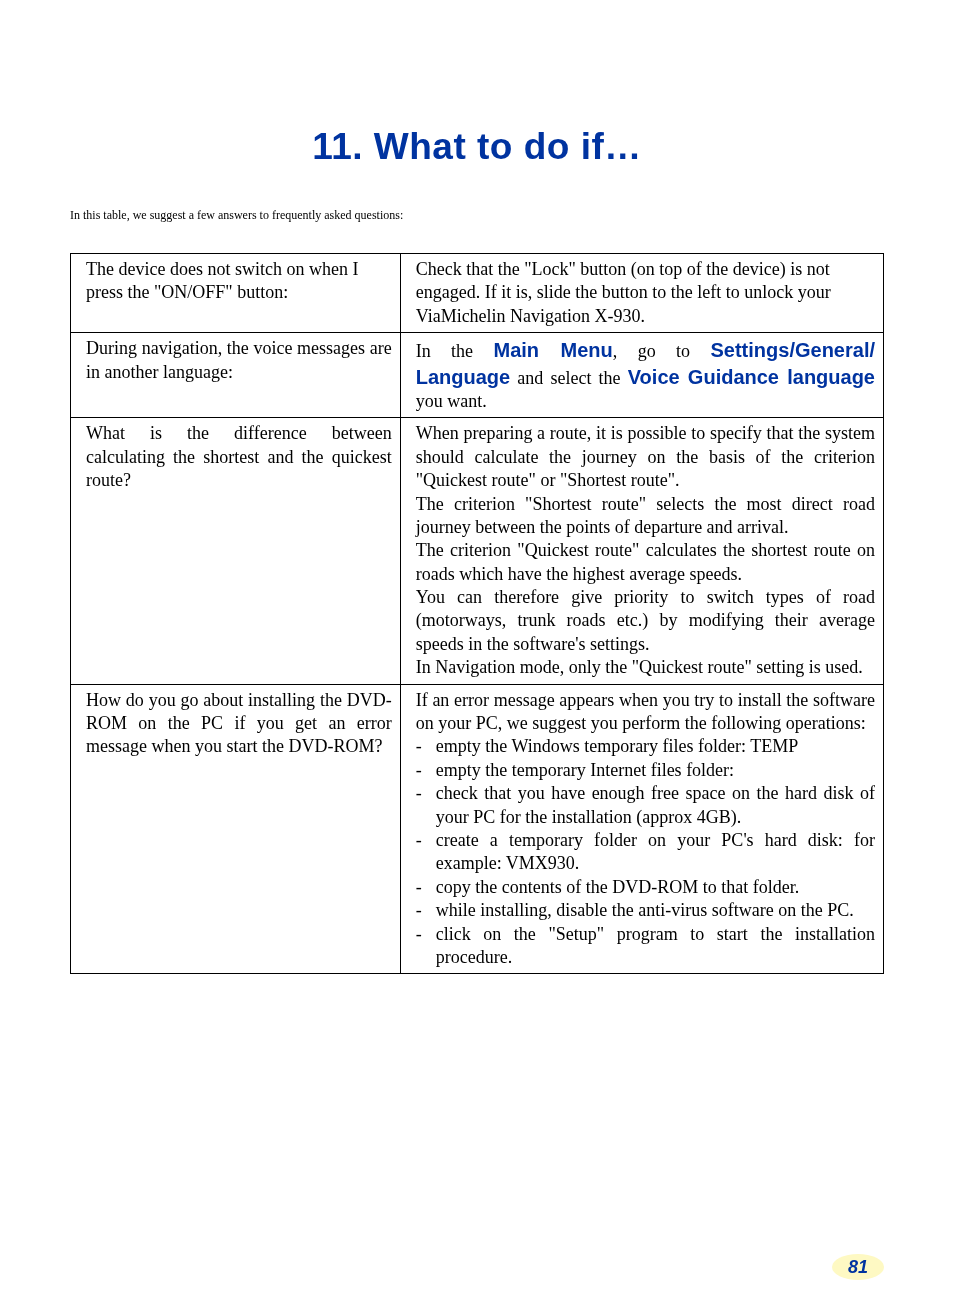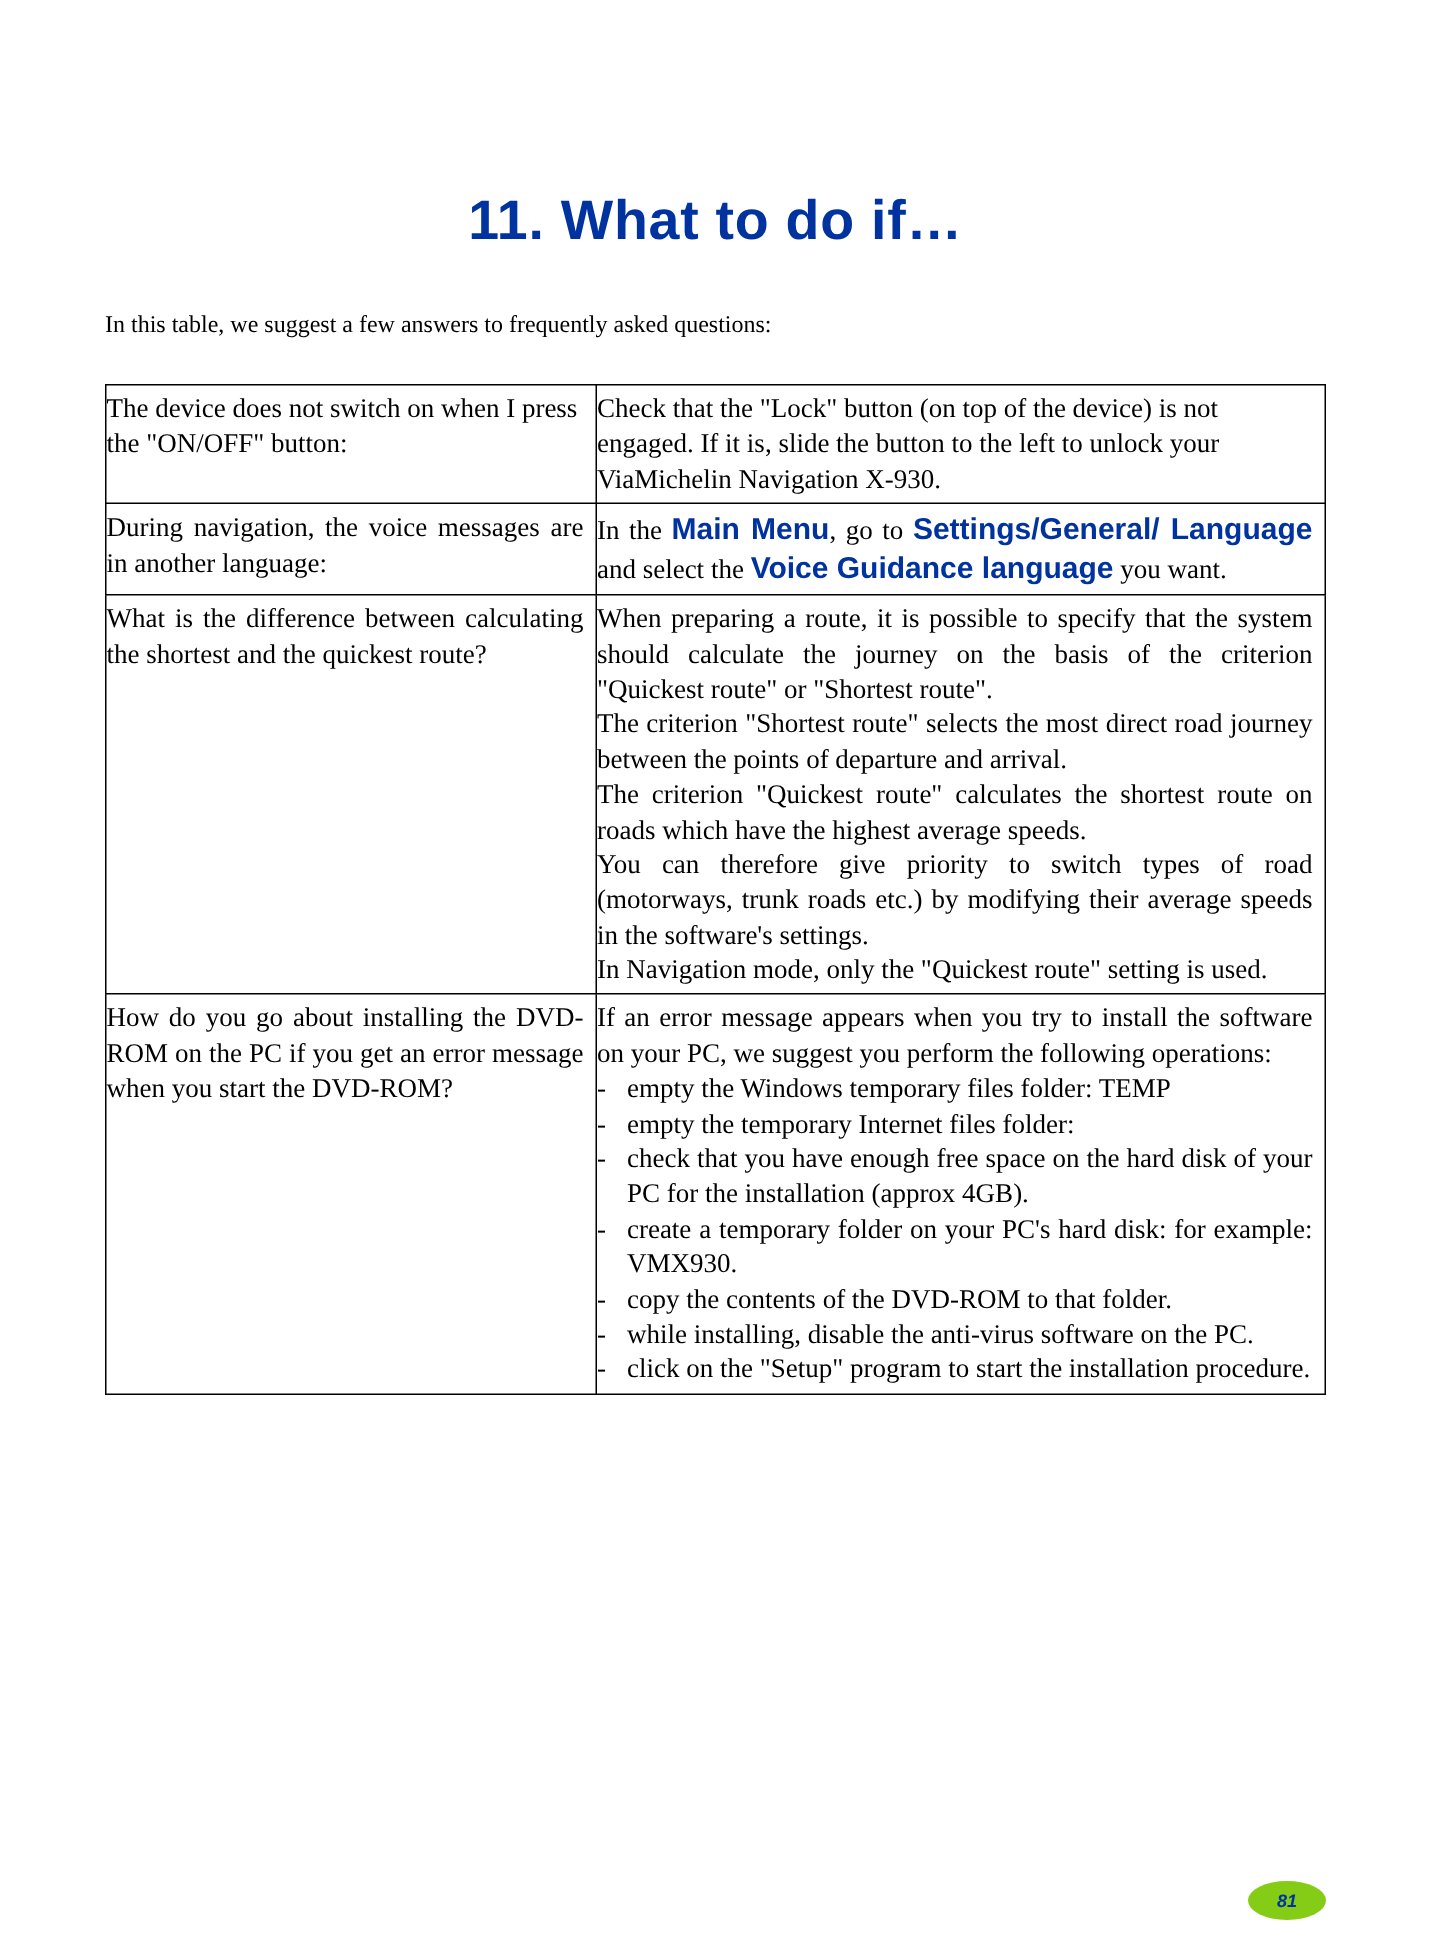--- a/index.html
+++ b/index.html
@@ -1,28 +1,28 @@
 <!DOCTYPE html>
 <html><head>
 <meta charset="utf-8">
 <style>
   html,body{margin:0;padding:0;background:#fff;color:#000;font-family:Georgia,"Times New Roman",serif;}
   .page{width:954px;min-height:1304px;margin:16px auto;position:relative;box-sizing:border-box;padding:90px 70px 60px 70px;}
   h1{font-family:Verdana,Geneva,sans-serif;font-weight:700;font-size:37px;color:#0033a0;text-align:center;margin:20px 0 40px 0;letter-spacing:0.5px;}
-  .intro{font-size:16px;margin:0 0 30px 0;}
+  .intro{font-size:12px;margin:0 0 30px 0;}
   table{border-collapse:collapse;width:100%;table-layout:fixed;}
-  td{border:1px solid #000;vertical-align:top;padding:4px 8px 4px 0;font-size:18px;line-height:1.3;}
+  td{border:1px solid #000;vertical-align:top;padding:4px 8px 4px 15px;font-size:18px;line-height:1.3;}
   td.q{width:40%;}
   td.a{width:60%;}
   .justify{text-align:justify;}
   .blue{color:#0033a0;font-family:Verdana,Geneva,sans-serif;font-size:20px;font-weight:700;}
   ul.dash{list-style:none;padding:0;margin:0;}
   ul.dash li{position:relative;padding-left:20px;text-align:justify;}
   ul.dash li:before{content:"-";position:absolute;left:0;top:0;}
-  .pagenum{position:absolute;bottom:40px;right:70px;width:52px;height:26px;background:#84cc16;border-radius:50%/50%;text-align:center;line-height:26px;font-style:italic;font-weight:700;font-family:Verdana,sans-serif;color:#0033a0;font-size:12px;}
+  .pagenum{position:absolute;bottom:40px;right:70px;width:52px;height:26px;background:#fef9c3;border-radius:50%/50%;text-align:center;line-height:26px;font-style:italic;font-weight:700;font-family:Verdana,sans-serif;color:#0033a0;font-size:18px;}
 </style>
 </head>
 <body>
 
 <div class="page">
   <h1>11. What to do if…</h1>
   <p class="intro">In this table, we suggest a few answers to frequently asked questions:</p>
   <table>
     <tbody id="tbody">
         <tr>

